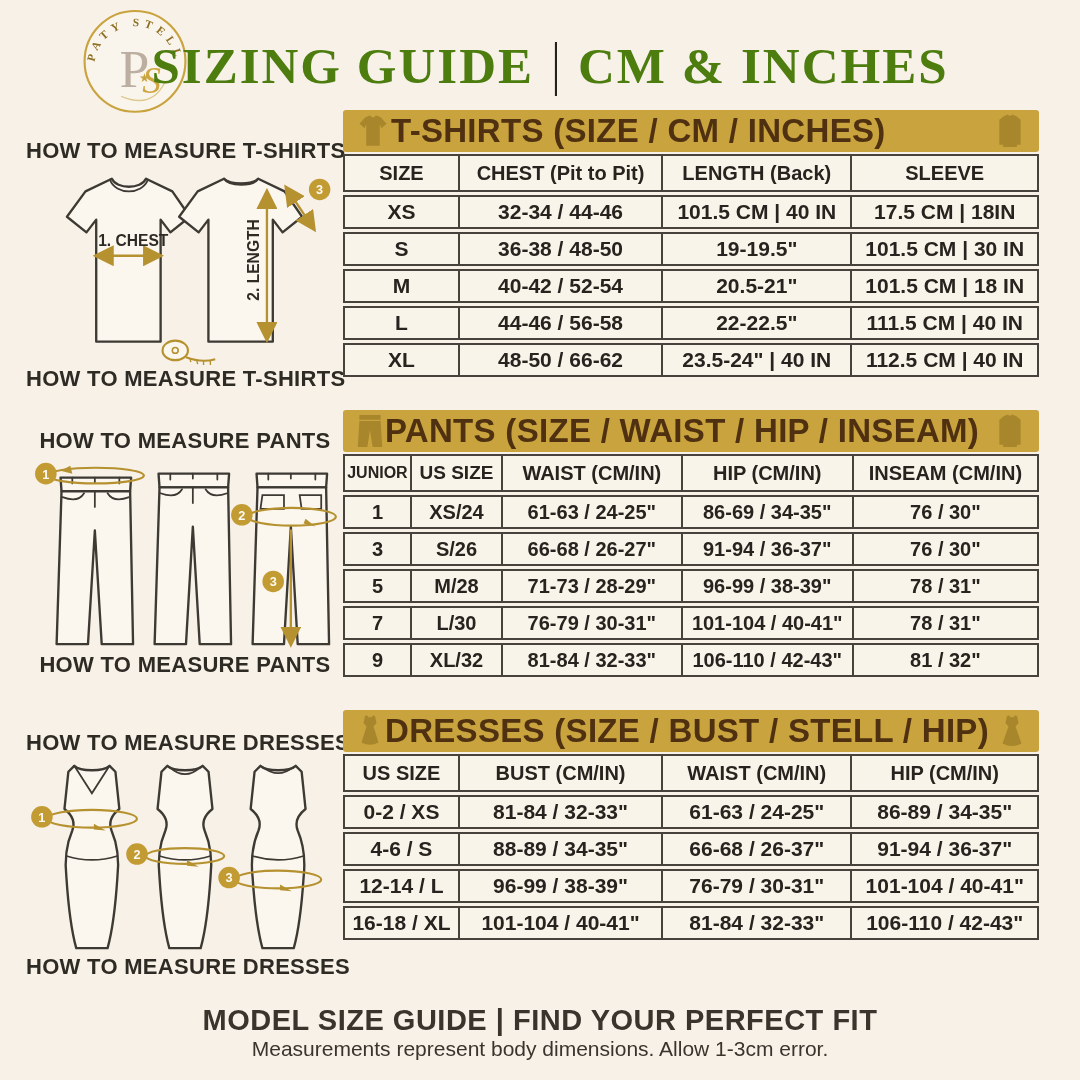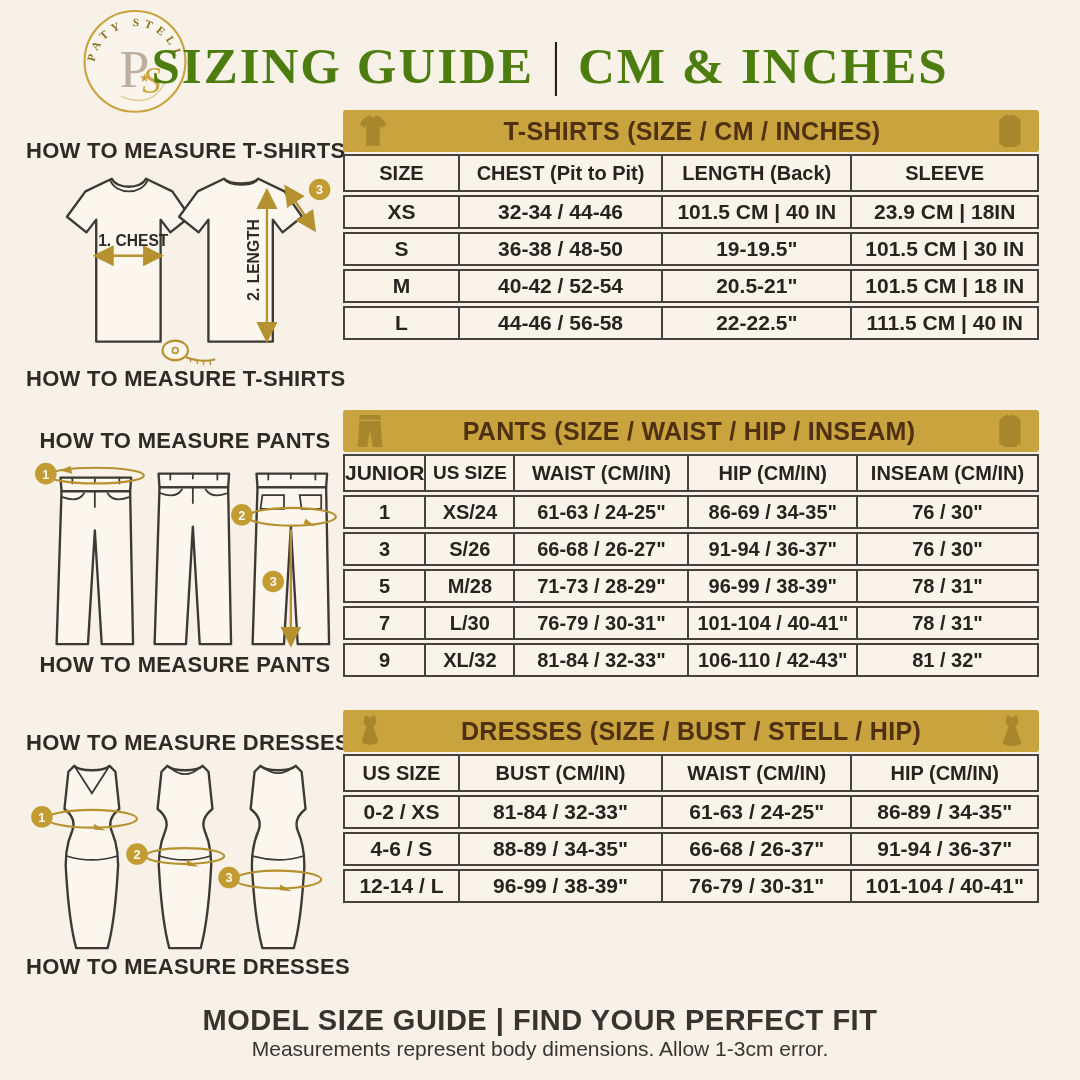--- a/index.html
+++ b/index.html
@@ -24,32 +24,32 @@
   .detail  { fill:none; stroke:#3d3933; stroke-width:1.8; stroke-linecap:round; }
   .gold-ln { fill:none; stroke:#b6912f; stroke-width:2.4; stroke-linecap:round; }
   .badge-c { fill:#c29b33; }
   .badge-t { fill:#fdfaf2; font-size:13px; font-weight:700; text-anchor:middle; }
   .diag-lb { fill:#2e2a24; font-size:16px; font-weight:700; }
 
   
   .tblock { position:absolute; left:343px; width:696px; }
   .tbar { height:42px; background:#c9a33d; border-radius:3px; display:flex; align-items:center;
     padding:0 12px; }
-  .tbar-title { flex:1; text-align:center; font-size:25px; font-weight:700; color:#4f3010; letter-spacing:.3px; }
+  .tbar-title { flex:1; text-align:left; font-size:33px; font-weight:700; color:#4f3010; letter-spacing:.3px; }
   .tbar-icon svg { display:block; }
   table.sizes { width:100%; border-collapse:separate; border-spacing:0 3px; margin-top:-1px; }
   .sizes th, .sizes td { border-top:2px solid #47423b; border-bottom:2px solid #47423b;
     border-right:2px solid #47423b; background:#f9f4ea; text-align:center; font-weight:700;
     color:#28231e; white-space:nowrap; }
   .sizes th:first-child, .sizes td:first-child { border-left:2px solid #47423b; }
   .sizes th { font-size:20px; height:38px; }
   .sizes td { font-size:21px; height:34px; }
   .t-tshirts th:nth-child(1){width:16.8%} .t-tshirts th:nth-child(2){width:29.2%}
   .t-tshirts th:nth-child(3){width:27.2%} .t-tshirts th:nth-child(4){width:26.8%}
-  .t-pants th:nth-child(1){width:9.9%; font-size:21px;} .t-pants th:nth-child(2){width:13.1%; font-size:19px;}
+  .t-pants th:nth-child(1){width:9.9%; font-size:16px;} .t-pants th:nth-child(2){width:13.1%; font-size:19px;}
   .t-pants th:nth-child(3){width:25.8%} .t-pants th:nth-child(4){width:24.6%} .t-pants th:nth-child(5){width:26.6%}
   .t-pants td { font-size:20px; }
   .t-dresses th:nth-child(1){width:16.8%} .t-dresses th:nth-child(2){width:29.2%}
   .t-dresses th:nth-child(3){width:27.2%} .t-dresses th:nth-child(4){width:26.8%}
 
   
   .footer { position:absolute; left:0; top:1004px; width:1080px; text-align:center; }
   .footer .l1 { font-size:29px; font-weight:700; color:#3a342c; letter-spacing:.5px; }
   .footer .l2 { font-size:21px; font-weight:400; color:#3a342c; }
 </style>
@@ -208,39 +208,45 @@
             <th>CHEST (Pit to Pit)</th>
             <th>LENGTH (Back)</th>
             <th>SLEEVE</th>
           </tr>
         </thead>
         <tbody>
           <tr>
             <td>XS</td>
             <td>32-34 / 44-46</td>
             <td>101.5 CM | 40 IN</td>
-            <td>23.9 CM | 18IN</td>
+            <td>17.5 CM | 18IN</td>
           </tr>
           <tr>
             <td>S</td>
             <td>36-38 / 48-50</td>
             <td>19-19.5"</td>
             <td>101.5 CM | 30 IN</td>
           </tr>
           <tr>
             <td>M</td>
             <td>40-42 / 52-54</td>
             <td>20.5-21"</td>
             <td>101.5 CM | 18 IN</td>
           </tr>
           <tr>
             <td>L</td>
             <td>44-46 / 56-58</td>
             <td>22-22.5"</td>
             <td>111.5 CM | 40 IN</td>
+          </tr>
+          <tr>
+            <td>XL</td>
+            <td>48-50 / 66-62</td>
+            <td>23.5-24" | 40 IN</td>
+            <td>112.5 CM | 40 IN</td>
           </tr>
         </tbody>
       </table>
   </div>
 
   <div class="tblock" style="top:410px;">
     <div class="tbar">
       <span class="tbar-icon">
         <svg viewBox="0 0 56 64" width="30" height="34">
             <path fill="#a8862c" d="M8,2 h40 v9 h-40 z M8,13 L5,62 L23,62 L28,30 L33,62 L51,62 L48,13 Z"></path>
@@ -338,20 +344,26 @@
             <td>88-89 / 34-35"</td>
             <td>66-68 / 26-37"</td>
             <td>91-94 / 36-37"</td>
           </tr>
           <tr>
             <td>12-14 / L</td>
             <td>96-99 / 38-39"</td>
             <td>76-79 / 30-31"</td>
             <td>101-104 / 40-41"</td>
           </tr>
+          <tr>
+            <td>16-18 / XL</td>
+            <td>101-104 / 40-41"</td>
+            <td>81-84 / 32-33"</td>
+            <td>106-110 / 42-43"</td>
+          </tr>
         </tbody>
       </table>
   </div>
 
   <div class="footer">
     <div class="l1">MODEL SIZE GUIDE | FIND YOUR PERFECT FIT</div>
     <div class="l2">Measurements represent body dimensions. Allow 1-3cm error.</div>
   </div>
 
 </div>

